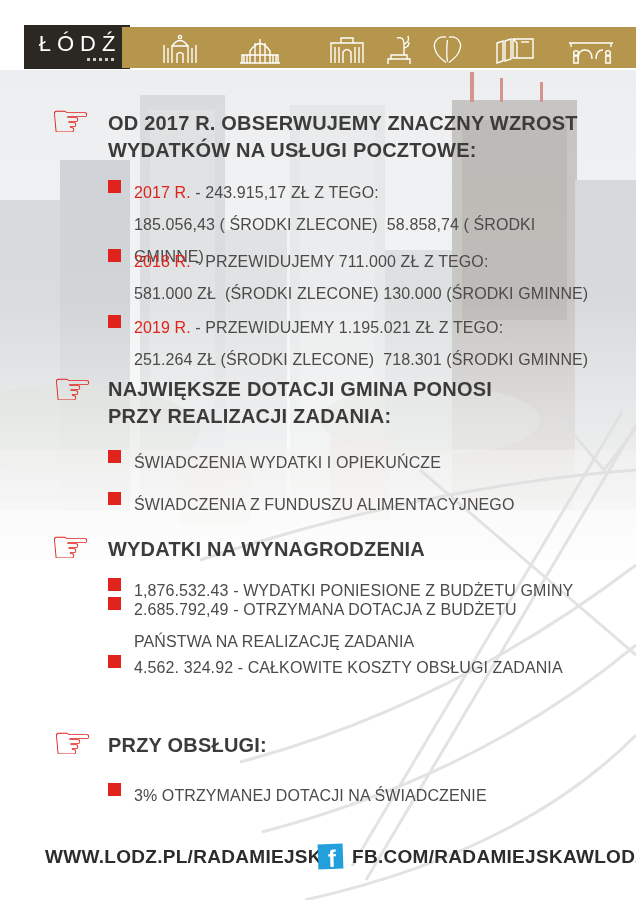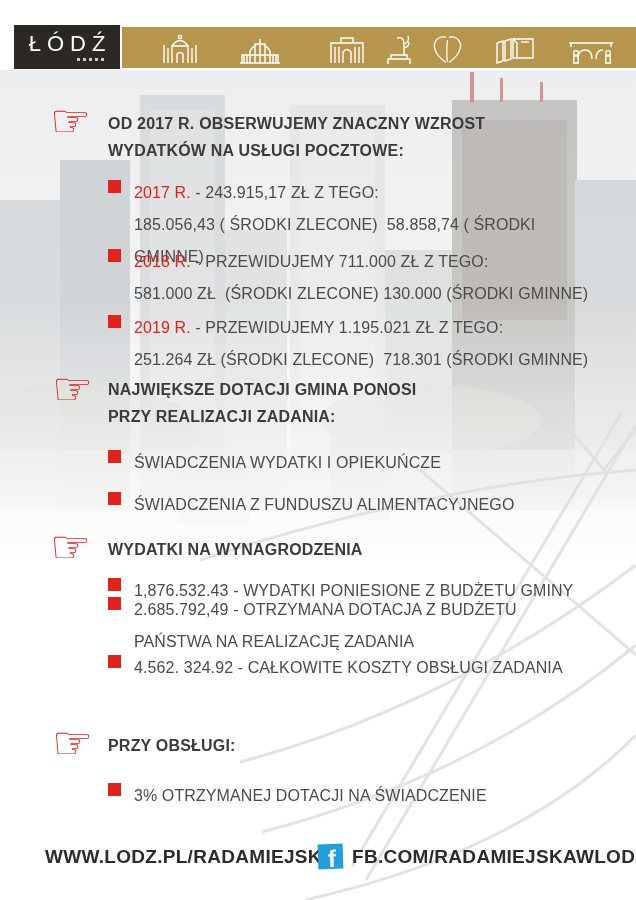--- a/index.html
+++ b/index.html
@@ -4,40 +4,40 @@
 <style>
   html,body{margin:0;padding:0;}
   body{
     width:636px;height:900px;position:relative;overflow:hidden;
     background:#ffffff;
     font-family:"Liberation Sans", sans-serif;
   }
   .bg{position:absolute;left:0;top:0;width:636px;height:900px;}
   
   .logo-box{
-    position:absolute;left:14px;top:25px;width:106px;height:44px;
+    position:absolute;left:24px;top:25px;width:106px;height:44px;
     background:#2b2824;color:#fff;display:flex;flex-direction:column;
     align-items:center;justify-content:center;
   }
   .logo-text{font-size:22px;letter-spacing:6px;padding-left:6px;line-height:1;}
   .logo-dots{display:flex;gap:3px;margin-top:3px;margin-left:46px;}
   .logo-dots i{width:3px;height:3px;background:#cfcac2;display:block;}
   .gold-bar{
     position:absolute;left:122px;top:27px;width:514px;height:41px;
     background:#b6954c;
   }
   .gold-icon{position:absolute;top:4px;}
   .gold-icon svg{display:block;}
   
   .hand{
     position:absolute;color:#e0231c;font-size:46px;line-height:1;
     font-family:"DejaVu Sans", sans-serif;
   }
   .sec-heading{
-    position:absolute;left:108px;font-weight:bold;font-size:16px;
+    position:absolute;left:108px;font-weight:bold;font-size:20px;
     line-height:27px;color:#3c3b3a;letter-spacing:0.2px;white-space:pre-wrap;
   }
   .bullet{position:absolute;left:108px;display:flex;align-items:flex-start;}
   .sq{width:13px;height:13px;background:#e0231c;margin-top:3px;flex:none;}
   .btxt{
     margin-left:13px;font-size:16px;line-height:32px;color:#4c4b49;
     white-space:pre-wrap;letter-spacing:0.1px;max-width:470px;
   }
   .year{color:#e0231c;}
   

